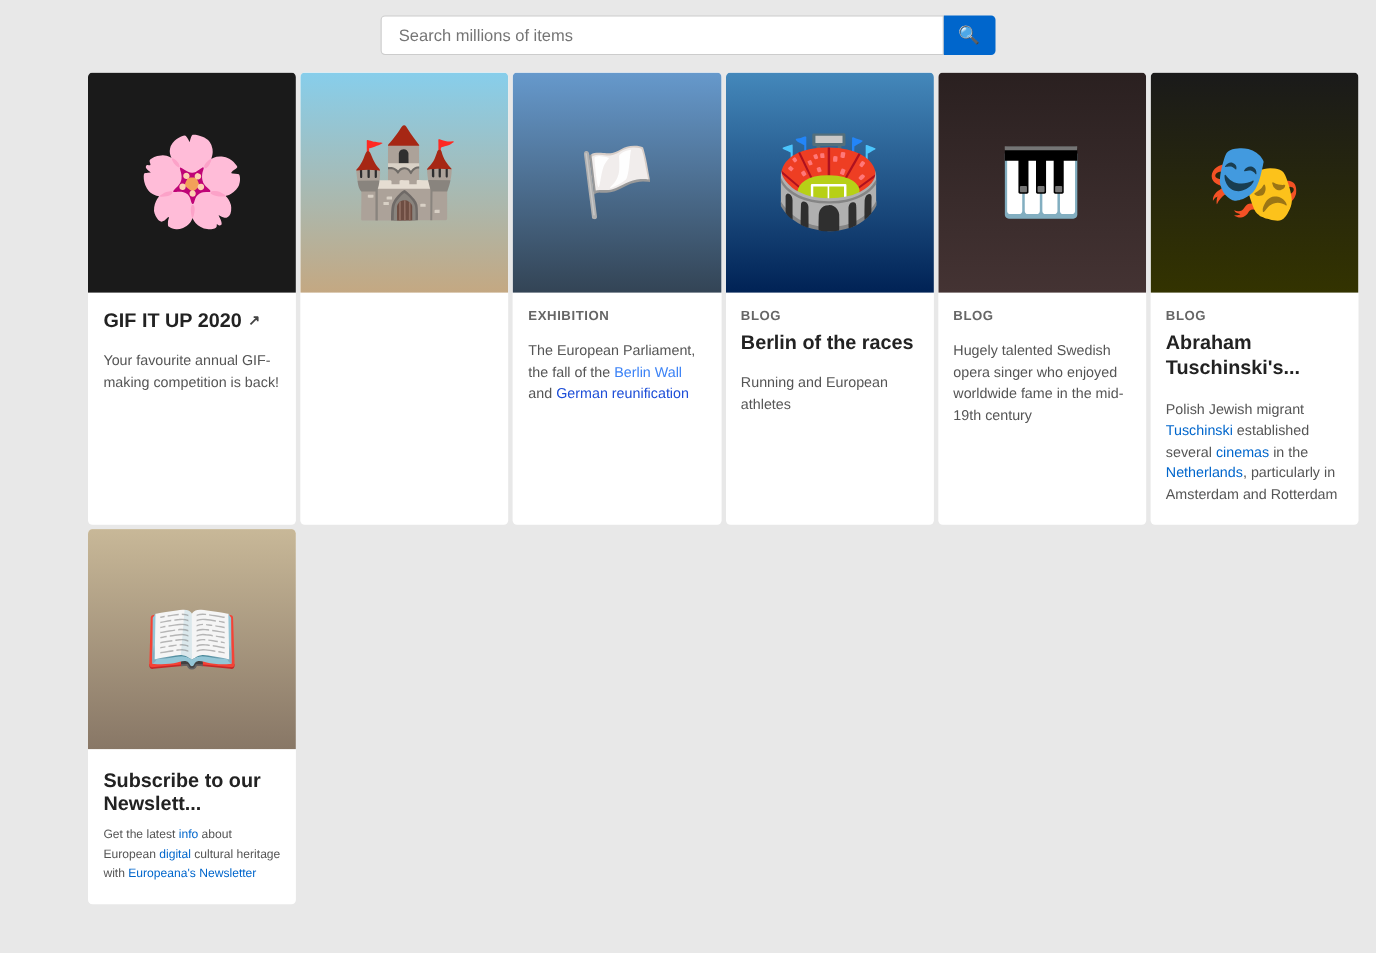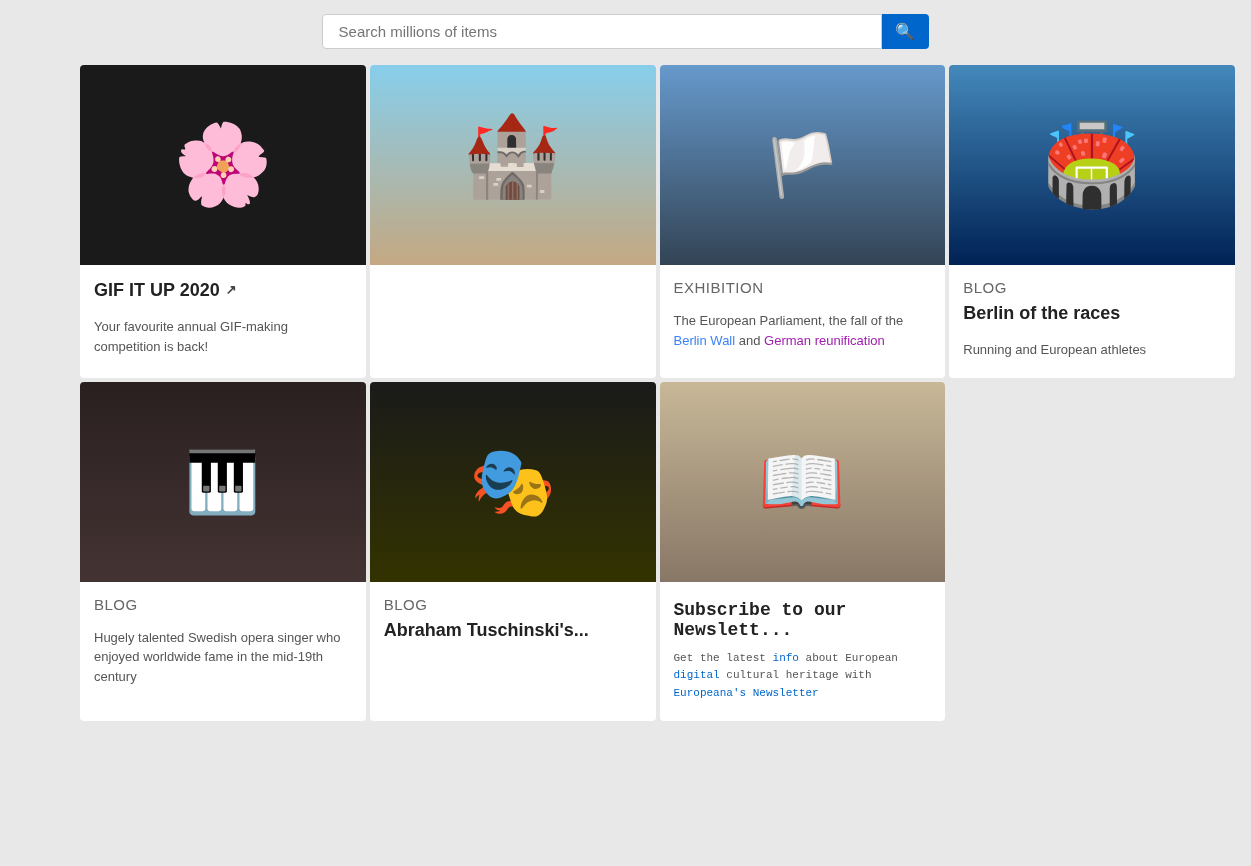--- a/index.html
+++ b/index.html
@@ -11,42 +11,42 @@
     }
 
     
     .search-bar {
       display: flex;
       justify-content: center;
       padding: 14px 0 16px 0;
       background: #e8e8e8;
     }
     .search-input {
-      width: 560px;
+      width: 512px;
       padding: 8px 16px;
       font-size: 15px;
       border: 1px solid #ccc;
       border-radius: 4px 0 0 4px;
       outline: none;
       color: #999;
     }
     .search-button {
       background: #0066cc;
       border: none;
       border-radius: 0 4px 4px 0;
       padding: 8px 14px;
       cursor: pointer;
       color: white;
       font-size: 16px;
     }
 
     
     .grid {
       display: grid;
-      grid-template-columns: repeat(4, 1fr);
+      grid-template-columns: repeat(6, 1fr);
       gap: 4px;
       padding: 0 16px 16px 80px;
       max-width: 1251px;
     }
 
     
     .card {
       background: white;
       border-radius: 4px;
       overflow: hidden;
@@ -58,22 +58,22 @@
       height: 200px;
       object-fit: cover;
       display: block;
       background: #888;
     }
     .card-body {
       padding: 14px 14px 18px 14px;
       flex: 1;
     }
     .card-tag {
-      font-size: 15px;
-      font-weight: normal;
+      font-size: 12px;
+      font-weight: bold;
       color: #666;
       text-transform: uppercase;
       letter-spacing: 0.5px;
       margin-bottom: 6px;
     }
     .card-title {
       font-size: 18px;
       font-weight: bold;
       color: #222;
       margin-bottom: 8px;
@@ -207,21 +207,20 @@
       content: '📖';
       font-size: 70px;
       position: absolute;
       top: 50%;
       left: 50%;
       transform: translate(-50%, -50%);
     }
 
     .subscribe-card .card-body {
       padding: 18px 14px;
-      font-family: Liberation Mono, monospace;
     }
     .subscribe-title {
       font-size: 18px;
       font-weight: bold;
       color: #222;
       margin-bottom: 10px;
     }
     .subscribe-desc {
       font-size: 11px;
       color: #555;
@@ -259,21 +258,21 @@
 
   <div class="card">
     <div class="card-image img-europe-city"></div>
   </div>
 
   <div class="card">
     <div class="card-image img-berlin"></div>
     <div class="card-body">
       <div class="card-tag">EXHIBITION</div>
       <p class="card-desc">
-        The European Parliament, the fall of the <a style="color:#3b82f6;text-decoration:none;">Berlin Wall</a> and <a style="color:#a21caf;text-decoration:none;">German reunification</a>
+        The European Parliament, the fall of the <a style="color:#3b82f6;text-decoration:none;">Berlin Wall</a> and <a style="color:#1d4ed8;text-decoration:none;">German reunification</a>
       </p>
     </div>
   </div>
 
   <div class="card">
     <div class="card-image img-stadium"></div>
     <div class="card-body">
       <div class="card-tag">BLOG</div>
       <div class="card-title">Berlin of the races</div>
       <p class="card-desc">Running and European athletes</p>
@@ -286,20 +285,23 @@
       <div class="card-tag">BLOG</div>
       <p class="card-desc">Hugely talented Swedish opera singer who enjoyed worldwide fame in the mid-19th century</p>
     </div>
   </div>
 
   <div class="card">
     <div class="card-image img-theater"></div>
     <div class="card-body">
       <div class="card-tag">BLOG</div>
       <div class="card-title">Abraham Tuschinski's...</div>
+      <p class="card-desc">
+        Polish Jewish migrant <a style="color:#0066cc;text-decoration:none;">Tuschinski</a> established several <a style="color:#0066cc;text-decoration:none;">cinemas</a> in the <a style="color:#0066cc;text-decoration:none;">Netherlands</a>, particularly in Amsterdam and Rotterdam
+      </p>
     </div>
   </div>
 
 
   <div class="card subscribe-card">
     <div class="card-image img-newsletter"></div>
     <div class="card-body">
       <div class="subscribe-title">Subscribe to our Newslett...</div>
       <p class="subscribe-desc">
         Get the latest <a style="color:#0066cc;text-decoration:none;">info</a> about European <a style="color:#0066cc;text-decoration:none;">digital</a> cultural heritage with <a style="color:#0066cc;text-decoration:none;">Europeana's Newsletter</a>

